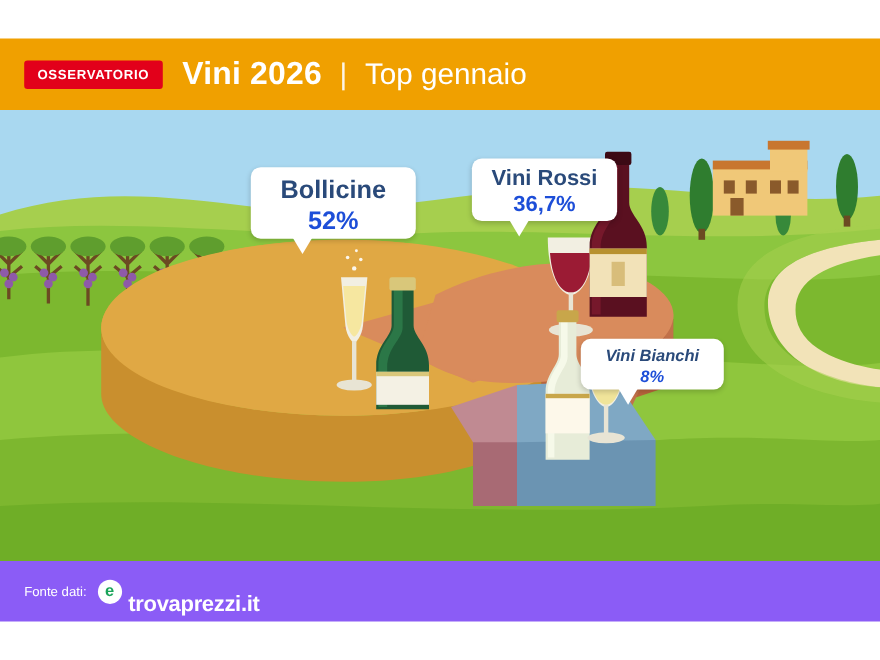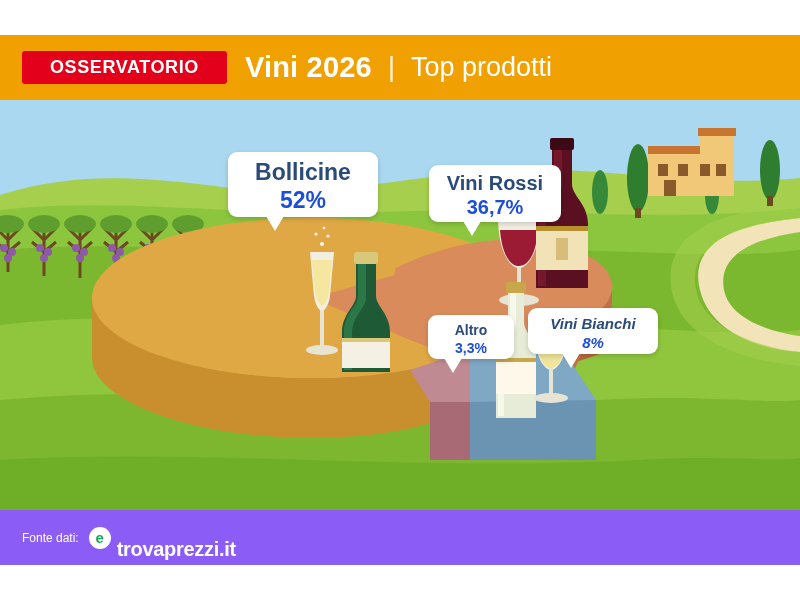--- a/index.html
+++ b/index.html
@@ -11,22 +11,22 @@
   }
   .stage{position:relative;width:800px;height:600px;overflow:hidden;background:#ffffff;}
 
   
   .header{
     position:absolute;left:0;top:35px;width:800px;height:65px;
     background:#f0a000;display:flex;align-items:center;
   }
   .badge{
     margin-left:22px;background:#e2001a;color:#fff;
-    font-size:18px;font-weight:bold;letter-spacing:.6px;
-    padding:6px 28px;border-radius:3px;
+    font-size:12px;font-weight:bold;letter-spacing:.6px;
+    padding:6px 12px;border-radius:3px;
   }
   .title-main{
     margin-left:18px;color:#ffffff;font-size:29px;font-weight:bold;letter-spacing:.2px;
   }
   .title-sep{margin-left:16px;color:#ffffff;font-size:27px;font-weight:300;opacity:.9;}
   .title-sub{margin-left:16px;color:#ffffff;font-size:27px;font-weight:400;}
 
   
   .scene{position:absolute;left:0;top:100px;width:800px;height:410px;overflow:hidden;background:#a9d8f0;}
   .scene svg{position:absolute;left:0;top:0;}
@@ -58,21 +58,21 @@
   .callout .tail{
     position:absolute;width:0;height:0;border-left:9px solid transparent;
     border-right:9px solid transparent;border-top:15px solid #ffffff;
   }
 
   #co-bollicine{left:228px;top:52px;width:122px;}
   #co-bollicine .name{font-size:23px;}
   #co-bollicine .val{font-size:23px;margin-top:3px;}
   #co-bollicine .tail{left:38px;bottom:-14px;}
 
-  #co-rossi{left:429px;top:65px;width:104px;}
+  #co-rossi{left:429px;top:44px;width:104px;}
   #co-rossi .name{font-size:20px;}
   #co-rossi .val{font-size:20px;margin-top:2px;}
   #co-rossi .tail{left:34px;bottom:-14px;}
 
   #co-altro{left:428px;top:215px;width:58px;}
   #co-altro .name{font-size:14px;}
   #co-altro .val{font-size:14px;margin-top:2px;}
   #co-altro .tail{left:16px;bottom:-14px;}
 
   #co-bianchi{left:528px;top:208px;width:102px;font-style:italic;}
@@ -82,21 +82,21 @@
 </style>
 </head>
 <body>
 
 <div class="stage">
 
   <div class="header">
     <span class="badge">OSSERVATORIO</span>
     <span class="title-main">Vini 2026</span>
     <span class="title-sep">|</span>
-    <span class="title-sub">Top prodotti</span>
+    <span class="title-sub">Top gennaio</span>
   </div>
 
   <div class="scene">
     <svg width="800" height="410" viewBox="0 0 800 410">
       <defs>
         <clipPath id="sceneClip">
             <rect x="0" y="0" width="800" height="410"></rect>
           </clipPath>
         <linearGradient id="botGreen" x1="0" y1="0" x2="1" y2="0">
           <stop offset="0" stop-color="#1e5d37"></stop>
@@ -285,25 +285,20 @@
       <div class="val">52%</div>
       <div class="tail"></div>
     </div>
 
     <div class="callout" id="co-rossi">
       <div class="name">Vini Rossi</div>
       <div class="val">36,7%</div>
       <div class="tail"></div>
     </div>
 
-    <div class="callout" id="co-altro">
-      <div class="name">Altro</div>
-      <div class="val">3,3%</div>
-      <div class="tail"></div>
-    </div>
 
     <div class="callout" id="co-bianchi">
       <div class="name">Vini Bianchi</div>
       <div class="val">8%</div>
       <div class="tail"></div>
     </div>
   </div>
 
   <div class="footer">
     <div class="f-left">

